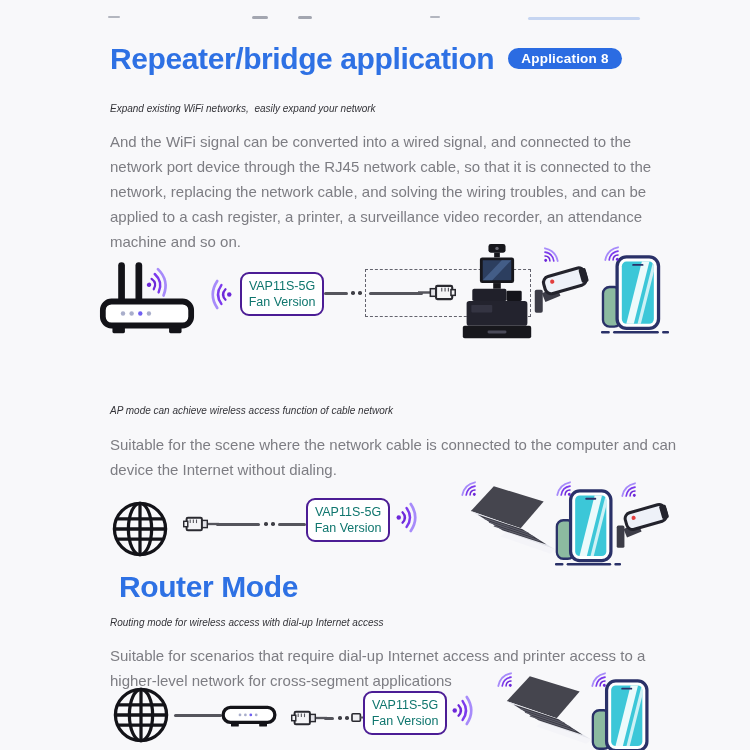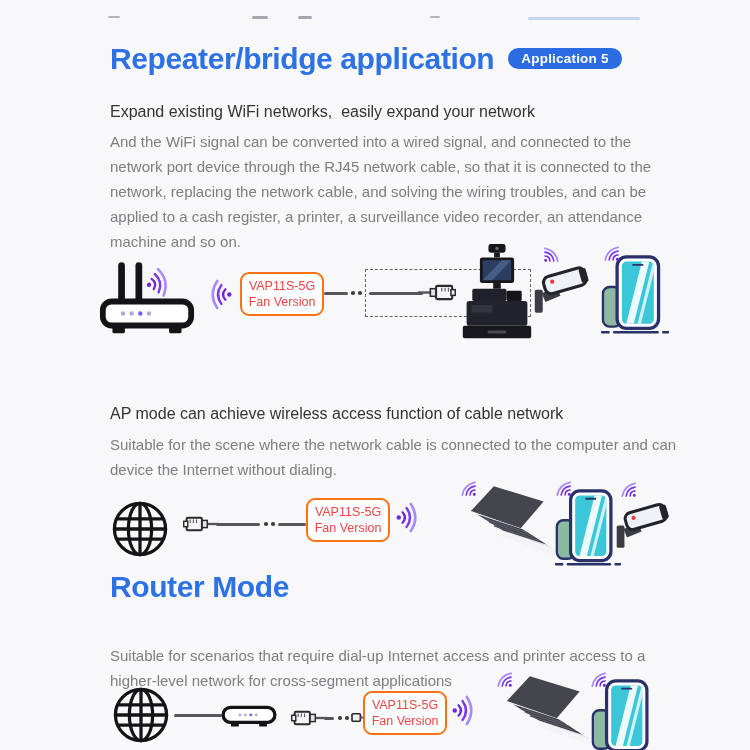--- a/index.html
+++ b/index.html
@@ -3,24 +3,24 @@
 <meta charset="utf-8">
 <style>
   html,body{margin:0;padding:0;}
   body{background:var(--bg,#f8f8fa);font-family:"Liberation Sans",sans-serif;}
   .canvas{position:relative;width:750px;height:750px;background:var(--bg,#f8f8fa);overflow:hidden;margin:16px auto;}
   .abs{position:absolute;}
   h2{margin:0;font-size:30px;font-weight:bold;color:var(--heading,#2e71e4);letter-spacing:-0.4px;line-height:1.1;}
   .head-row{display:flex;align-items:center;}
   .badge{display:inline-block;margin-left:14px;padding:3px 13px;border-radius:999px;
          background:var(--accent,#2b6ce2);color:var(--badge-text,#fff);font-size:13.5px;font-weight:bold;letter-spacing:.2px;}
-  .subtitle{font-size:16px;color:var(--subtitle,#333338);white-space:pre-wrap;}
+  .subtitle{font-size:10px;color:var(--subtitle,#333338);white-space:pre-wrap;font-style:italic;}
   .bodytext{font-size:15px;color:var(--body,#7d7d83);line-height:25px;width:572px;}
   .vapbox{display:flex;flex-direction:column;align-items:center;justify-content:center;text-align:center;
-          background:#fff;border:2px solid #f97316;border-radius:9px;font-size:12.5px;line-height:1.32;color:#ef4444;box-sizing:border-box;}
+          background:#fff;border:2px solid #4c1d95;border-radius:9px;font-size:12.5px;line-height:1.32;color:#0f766e;box-sizing:border-box;}
   .cable{height:2.6px;background:#55555c;border-radius:2px;}
   .cdot{width:3.5px;height:3.5px;border-radius:50%;background:#3f3f46;display:block;}
   .dashed{border:1.6px dashed #63636d;box-sizing:border-box;}
   .flip{transform:scaleX(-1);}
   .mark{display:block;border-radius:2px;}
   svg.abs{overflow:visible;}
 </style>
 </head>
 <body>
 
@@ -141,21 +141,21 @@
   <div>
     <span class="mark abs" style="left:108px;top:0;width:12px;height:2px;background:#b3b6bf;"></span>
     <span class="mark abs" style="left:252px;top:0;width:16px;height:3px;background:#a3a6b0;"></span>
     <span class="mark abs" style="left:298px;top:0;width:14px;height:3px;background:#a3a6b0;"></span>
     <span class="mark abs" style="left:430px;top:0;width:10px;height:2px;background:#b3b6bf;"></span>
     <span class="mark abs" style="left:528px;top:1px;width:112px;height:3px;background:#c6d5f1;"></span>
   </div>
 
   <div class="head-row abs" style="left:110px;top:26px;">
     <h2>Repeater/bridge application</h2>
-    <span class="badge">Application 5</span>
+    <span class="badge">Application 8</span>
   </div>
   <div class="subtitle abs" style="left:110px;top:87px;">Expand existing WiFi networks,  easily expand your network</div>
   <div class="bodytext abs" style="left:110px;top:113px;">And the WiFi signal can be converted into a wired signal, and connected to the network port device through the RJ45 network cable, so that it is connected to the network, replacing the network cable, and solving the wiring troubles, and can be applied to a cash register, a printer, a surveillance video recorder, an attendance machine and so on.</div>
 
   <div class="abs" style="left:95px;top:226px;width:575px;height:104px;">
     <svg class="abs" style="left:4px;top:18px;width:96px;height:83px;">
         <use href="#router"></use>
       </svg>
     <svg class="abs" style="left:50px;top:24px;width:30px;height:33px;transform:rotate(-12deg);">
         <use href="#wifi"></use>
@@ -229,23 +229,24 @@
         <use href="#wifi"></use>
       </svg>
     <svg class="abs" style="left:520px;top:17px;width:60px;height:64px;">
         <use href="#camera"></use>
       </svg>
     <svg class="abs" style="left:524px;top:5px;width:20px;height:22px;transform:rotate(-135deg);">
         <use href="#wifi"></use>
       </svg>
   </div>
 
-  <div class="head-row abs" style="left:110px;top:554px;">
+  <div class="head-row abs" style="left:119px;top:554px;">
     <h2>Router Mode</h2>
   </div>
+  <div class="subtitle abs" style="left:110px;top:601px;">Routing mode for wireless access with dial-up Internet access</div>
   <div class="bodytext abs" style="left:110px;top:627px;">Suitable for scenarios that require dial-up Internet access and printer access to a higher-level network for cross-segment applications</div>
 
   <div class="abs" style="left:95px;top:653px;width:594px;height:97px;">
     <svg class="abs" style="left:15px;top:15px;width:62px;height:62px;">
         <use href="#globe"></use>
       </svg>
     <div class="cable abs" style="left:79px;top:45px;width:48px;"></div>
     <svg class="abs" style="left:126px;top:36px;width:56px;height:24px;">
         <use href="#modem"></use>
       </svg>

